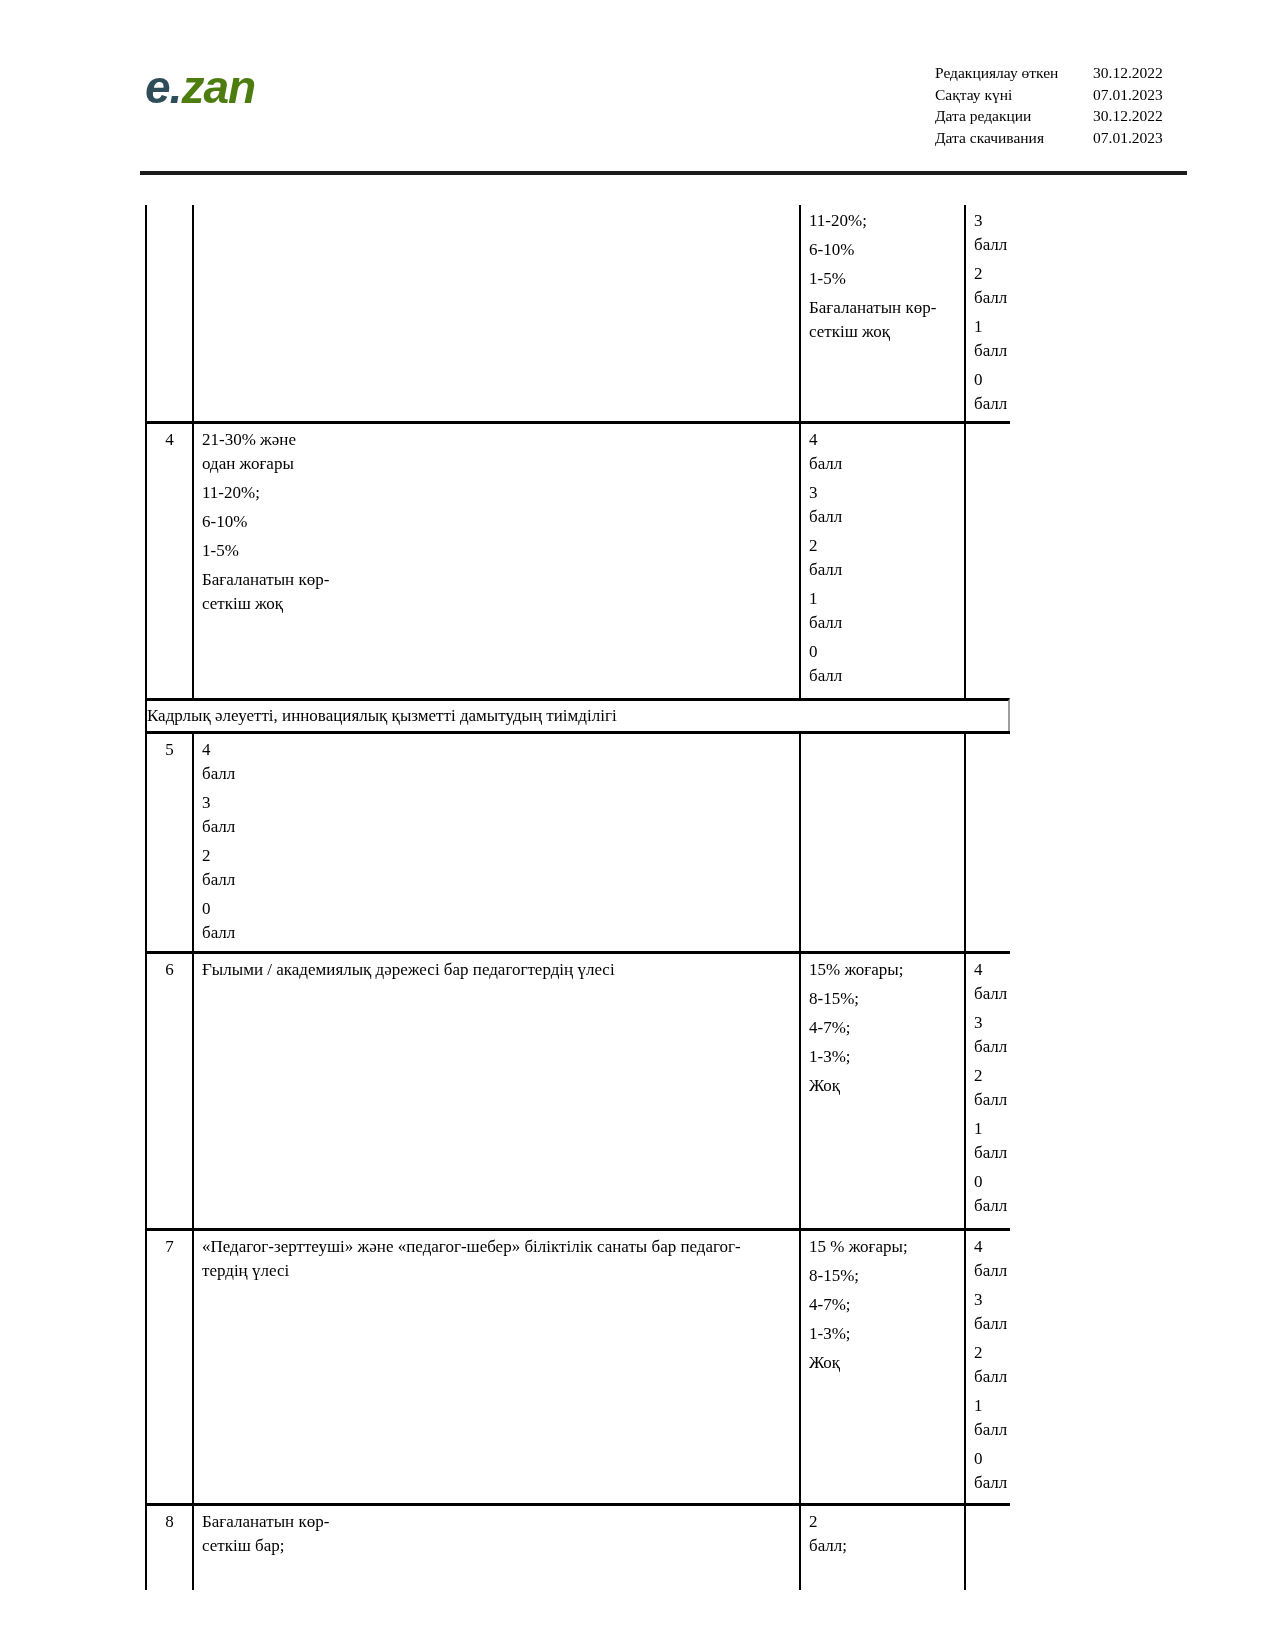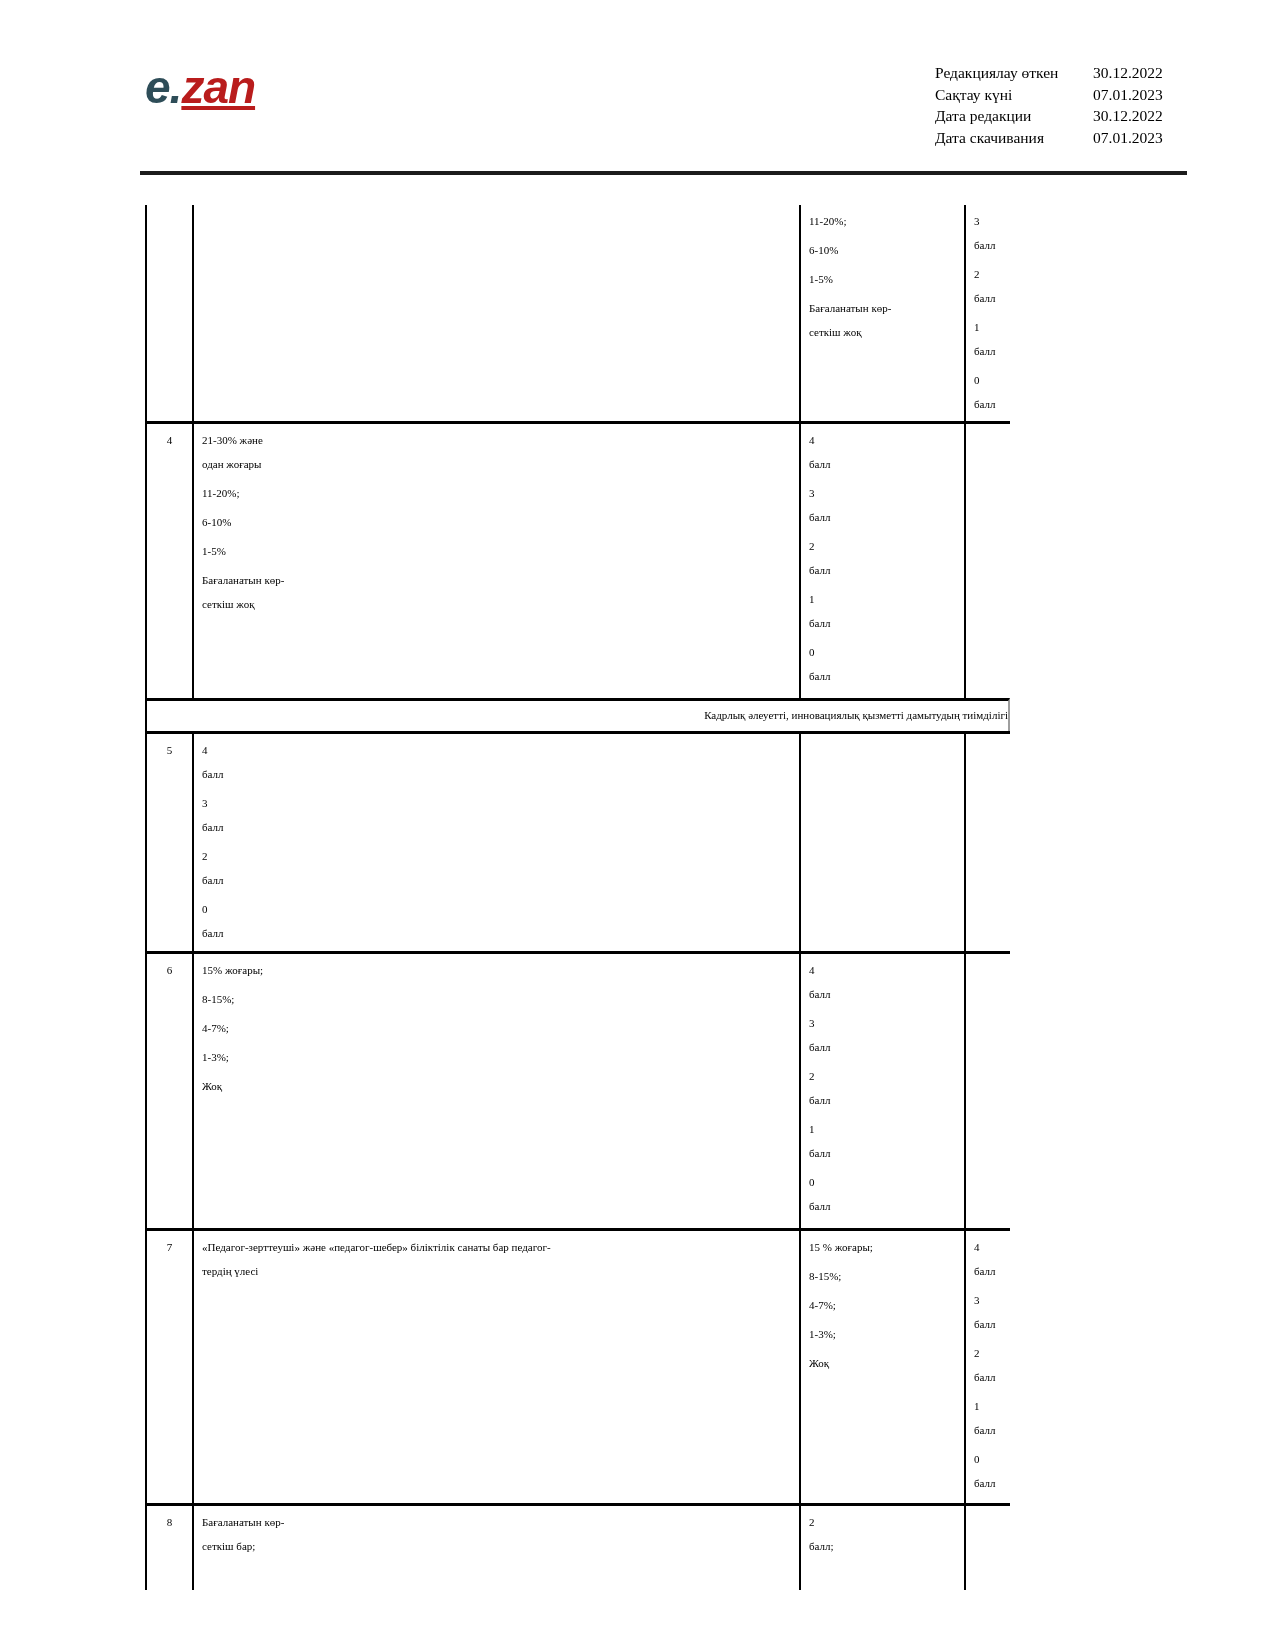--- a/index.html
+++ b/index.html
@@ -15,21 +15,21 @@
   }
 
   
   .logo {
     position: absolute; left: 145px; top: 64px;
     font-family: "Liberation Sans", sans-serif;
     font-style: italic; font-weight: 800;
     font-size: 46px; line-height: 46px; letter-spacing: -1px;
   }
   .logo-e   { color: #2e4d58; }
-  .logo-zan { color: #b91c1c; text-decoration: underline; }
+  .logo-zan { color: #4d7c0f; }
 
   .hdr-title {
     position: absolute; left: 318px; top: 61px; width: 580px;
     font-size: 15.5px; line-height: 21px;
     white-space: pre-line;
   }
 
   .dates {
     position: absolute; left: 935px; top: 62px; width: 250px;
     font-size: 15.5px;
@@ -39,21 +39,21 @@
   .hdr-rule {
     position: absolute; left: 140px; top: 171px;
     width: 1047px; height: 4px; background: #1c1c1c;
   }
 
   
   .doc-table {
     position: absolute; left: 145px; top: 205px;
     width: 865px;
     border-left: 2px solid #000;
-    font-size: 11px;
+    font-size: 17px;
   }
   .trow {
     display: grid;
     grid-template-columns: 47px 607px 165px 65px 70px 85px;
     border-top: 3px solid #000;
     overflow: hidden;
   }
   .trow.no-top { border-top: none; }
   .cell {
     border-right: 2px solid #000;
@@ -69,24 +69,23 @@
   .h-r4   { height: 277px; }
   .h-sec  { height: 33px; }
   .h-r5   { height: 220px; }
   .h-r6   { height: 277px; }
   .h-r7   { height: 275px; }
   .h-r8   { height: 87px; }
 
   .section-row {
     border-top: 3px solid #000;
     border-right: 2px solid #9e9e9e;
-    text-align: right;
+    text-align: left;
     line-height: 29px;
     overflow: hidden;
-    padding-left: 18px;
   }
 </style>
 </head>
 <body>
 
 <div class="page">
 
   <div class="logo"><span class="logo-e">e.</span><span class="logo-zan">zan</span></div>
 
 
@@ -190,20 +189,23 @@
 балл</p>
         </div>
       <div class="cell"></div>
       <div class="cell"></div>
     </div>
 
     <div class="trow h-r6">
       <div class="cell cell-num">
           <p>6</p>
         </div>
+      <div class="cell cell-desc">
+          <p>Ғылыми / академиялық дәрежесі бар педагогтердің үлесі</p>
+        </div>
       <div class="cell">
 
       <p>15% жоғары;</p>
           <p>8-15%;</p>
           <p>4-7%;</p>
           <p>1-3%;</p>
           <p>Жоқ</p>
         </div>
       <div class="cell">
 

